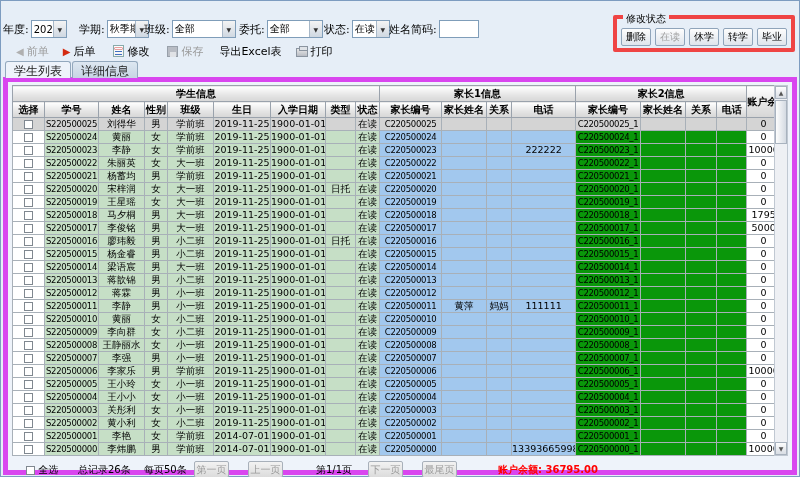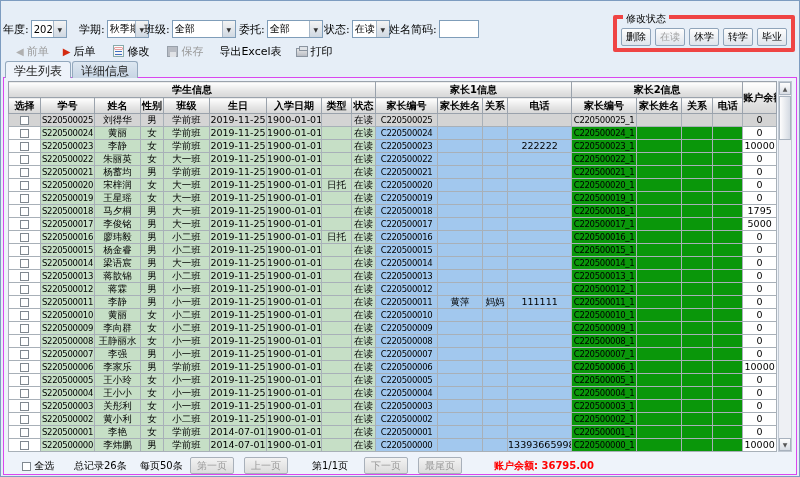--- a/index.html
+++ b/index.html
@@ -55,21 +55,21 @@
   .ic-print::before { content:""; position:absolute; left:2px; top:-3px; width:7px; height:3px; background:#dfe3e8; border:1px solid #8a94a0; }
 
   
   .tabs { position:absolute; left:4px; top:60px; height:17px; display:flex; z-index:3; }
   .tab { padding:1px 8px 0; font-size:12px; border:1px solid #93a8bd; border-bottom:none;
          background:linear-gradient(#dde7f1,#c7d5e4); border-radius:3px 3px 0 0; margin-right:1px; color:#222; }
   .tab.active { background:#eef3fa; height:17px; z-index:5; position:relative; }
 
   
   .panel { position:absolute; left:2px; top:76px; width:794px; height:398px;
-           border:1px solid #d946ef; background:#eef3fa; }
+           border:5px solid #d946ef; background:#eef3fa; }
 
   
   table { border-collapse:collapse; table-layout:fixed; position:absolute; left:4px; top:3px; width:768px; }
   th { background:linear-gradient(#ffffff,#e6e6e6 55%,#d6d6d6); border:1px solid #9aa2ac;
        font-size:10px; font-weight:bold; padding:0; height:16px; line-height:15px;
        white-space:nowrap; overflow:hidden; }
   td { border:1px solid #a8b0b8; font-size:9.5px; text-align:center; padding:0; height:12px;
        line-height:12px; white-space:nowrap; overflow:hidden; }
   td.c-id { font-size:8.5px; letter-spacing:-0.3px; }
   .c-sel { background:#ffffff; }
@@ -83,21 +83,21 @@
   
   .vscroll { position:absolute; right:4px; top:3px; width:14px; height:371px; background:#eef0f4; border:1px solid #c0c8d2; }
   .sbtn { position:absolute; left:0; width:12px; height:13px; background:linear-gradient(#fdfdfd,#d8dde4);
           border:1px solid #a8b2be; font-size:6px; text-align:center; line-height:12px; color:#555; }
   .sthumb { position:absolute; left:0; top:14px; width:12px; height:44px;
             background:linear-gradient(90deg,#fdfdfd,#d4dae2); border:1px solid #a8b2be; }
 
   
   .footer { position:absolute; left:8px; top:379px; width:100%; height:19px; font-size:10px; }
   .footer .fitem { position:absolute; top:2px; white-space:nowrap; }
-  .pgbtn { position:absolute; top:0; width:44px; height:17px; background:linear-gradient(#f2f2f2,#dcdcdc);
+  .pgbtn { position:absolute; top:0; width:35px; height:17px; background:linear-gradient(#f2f2f2,#dcdcdc);
            border:1px solid #a8b0ba; border-radius:2px; font-size:10px; text-align:center; line-height:15px; color:#9a9a9a; }
   .balance-red { color:#ff0000; font-weight:bold; }
 </style>
 </head>
 <body>
 
 <div class="window">
 
 
   <div class="filterbar">

